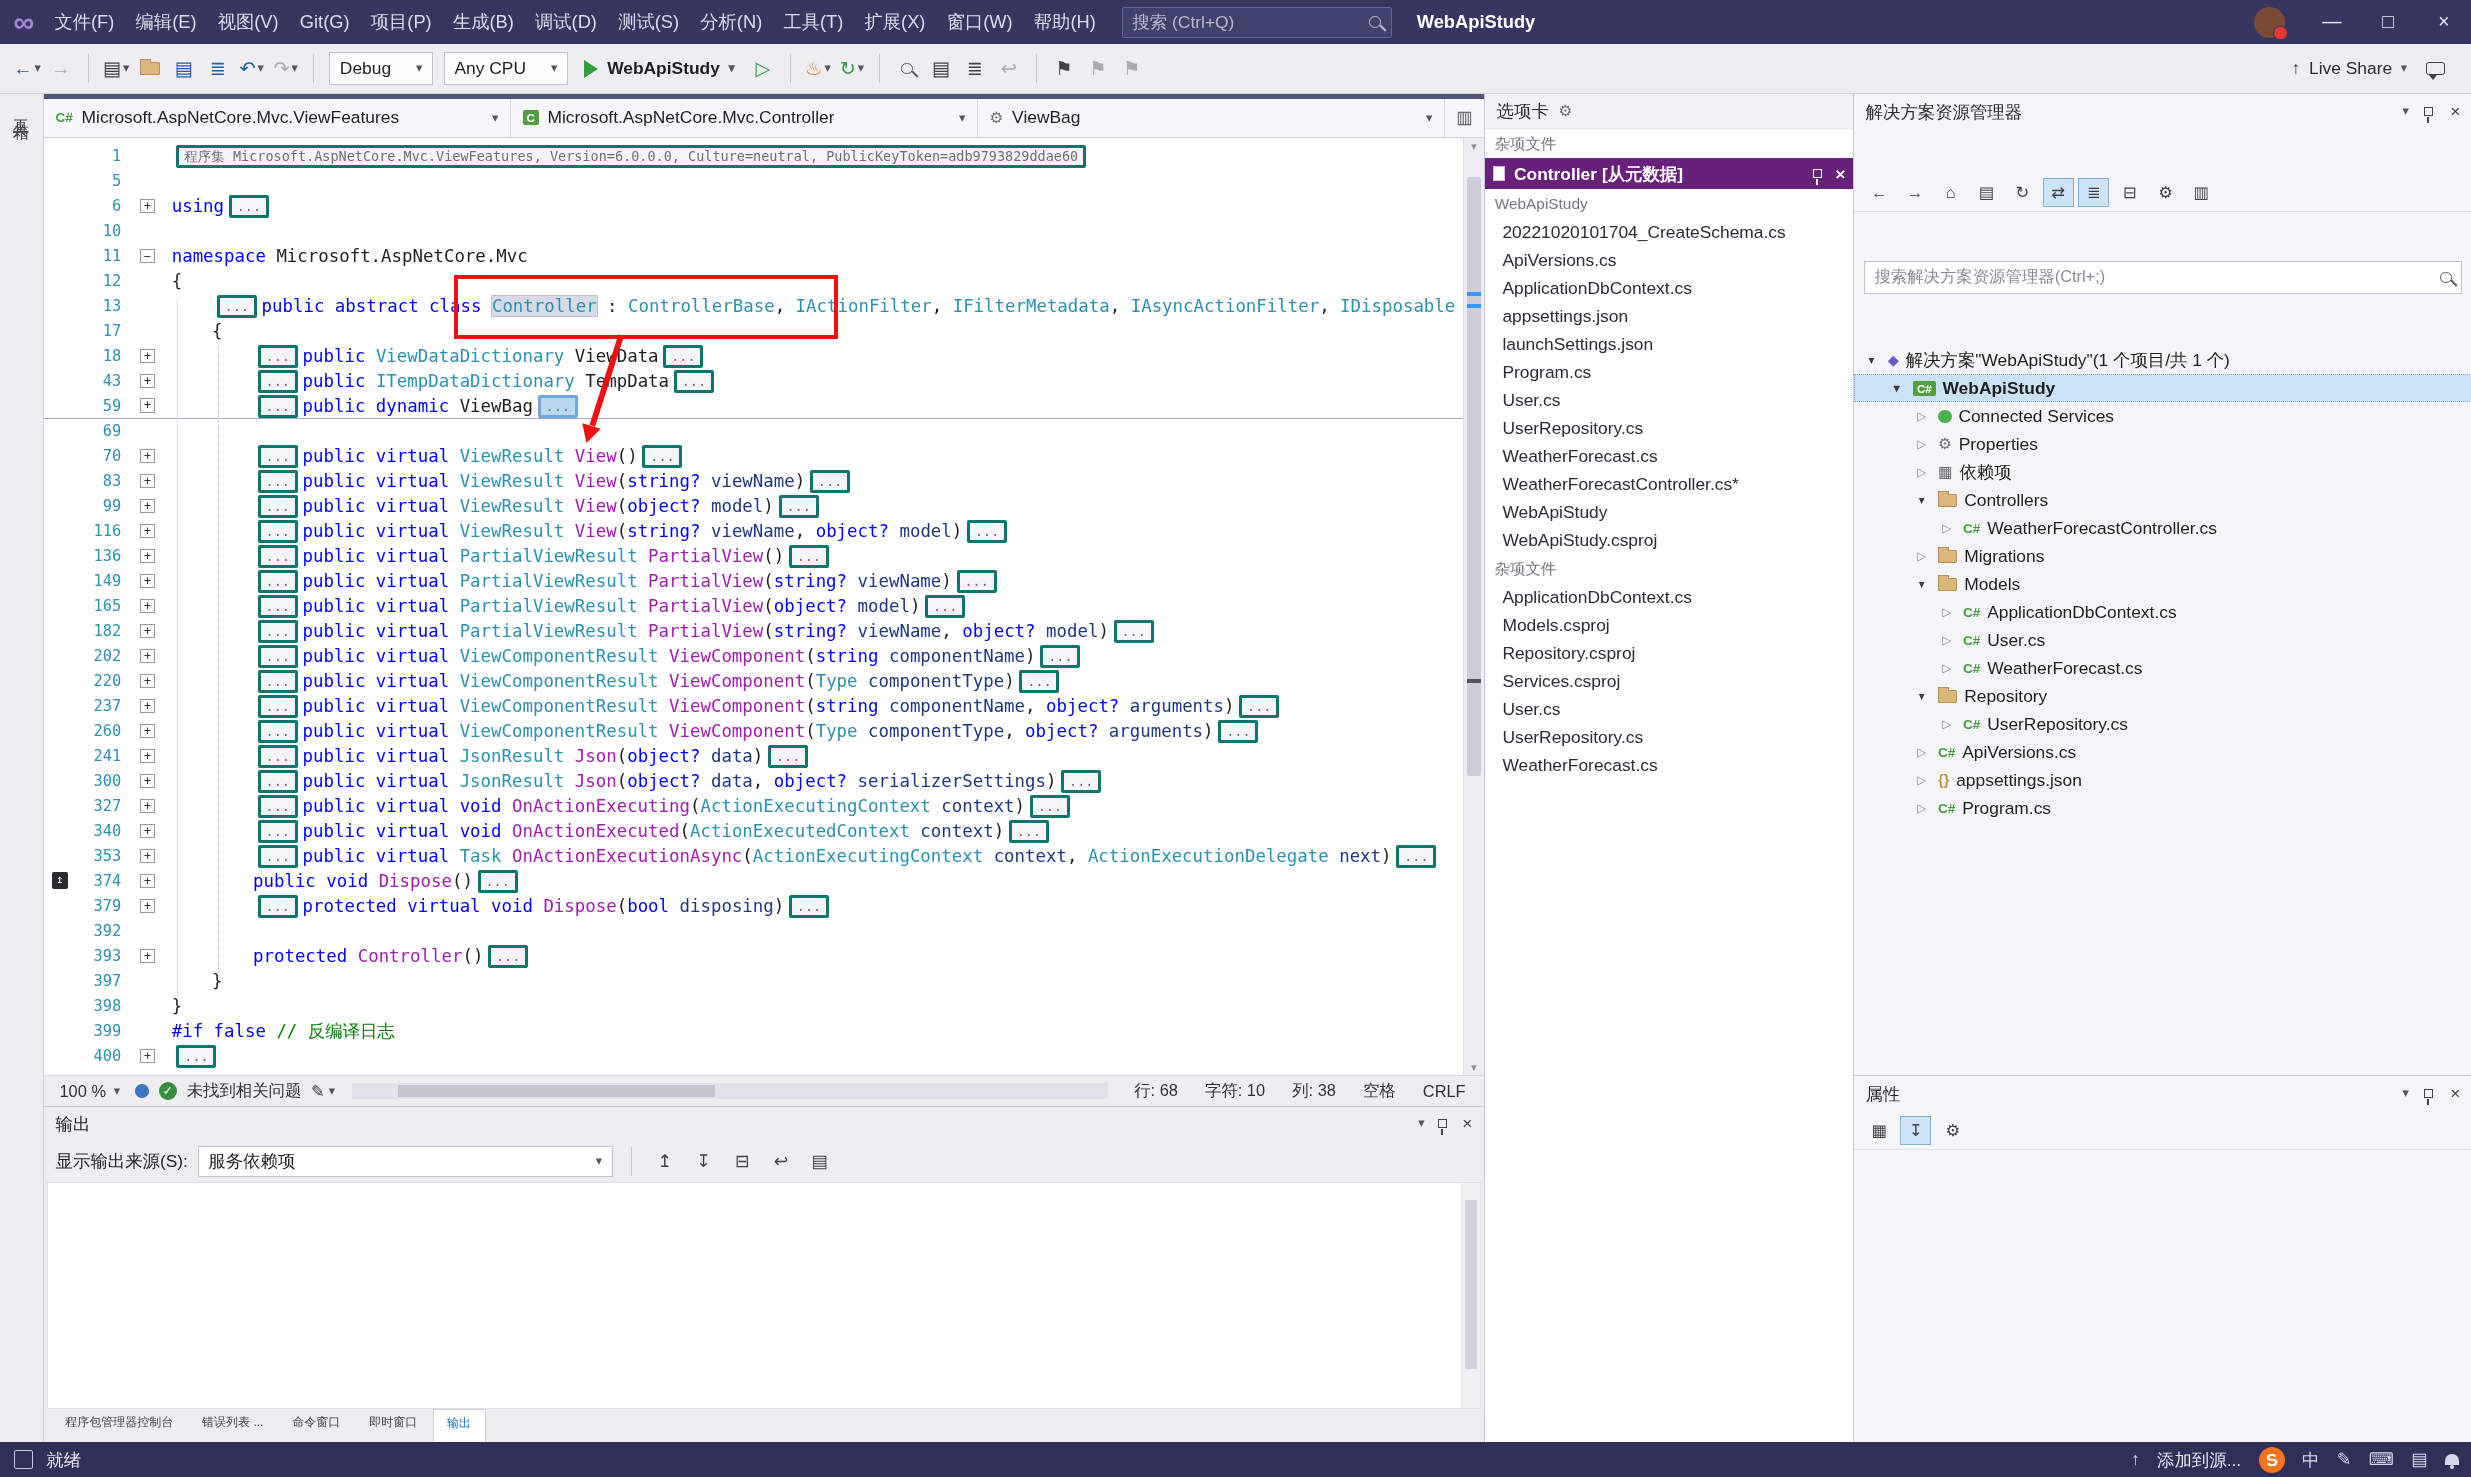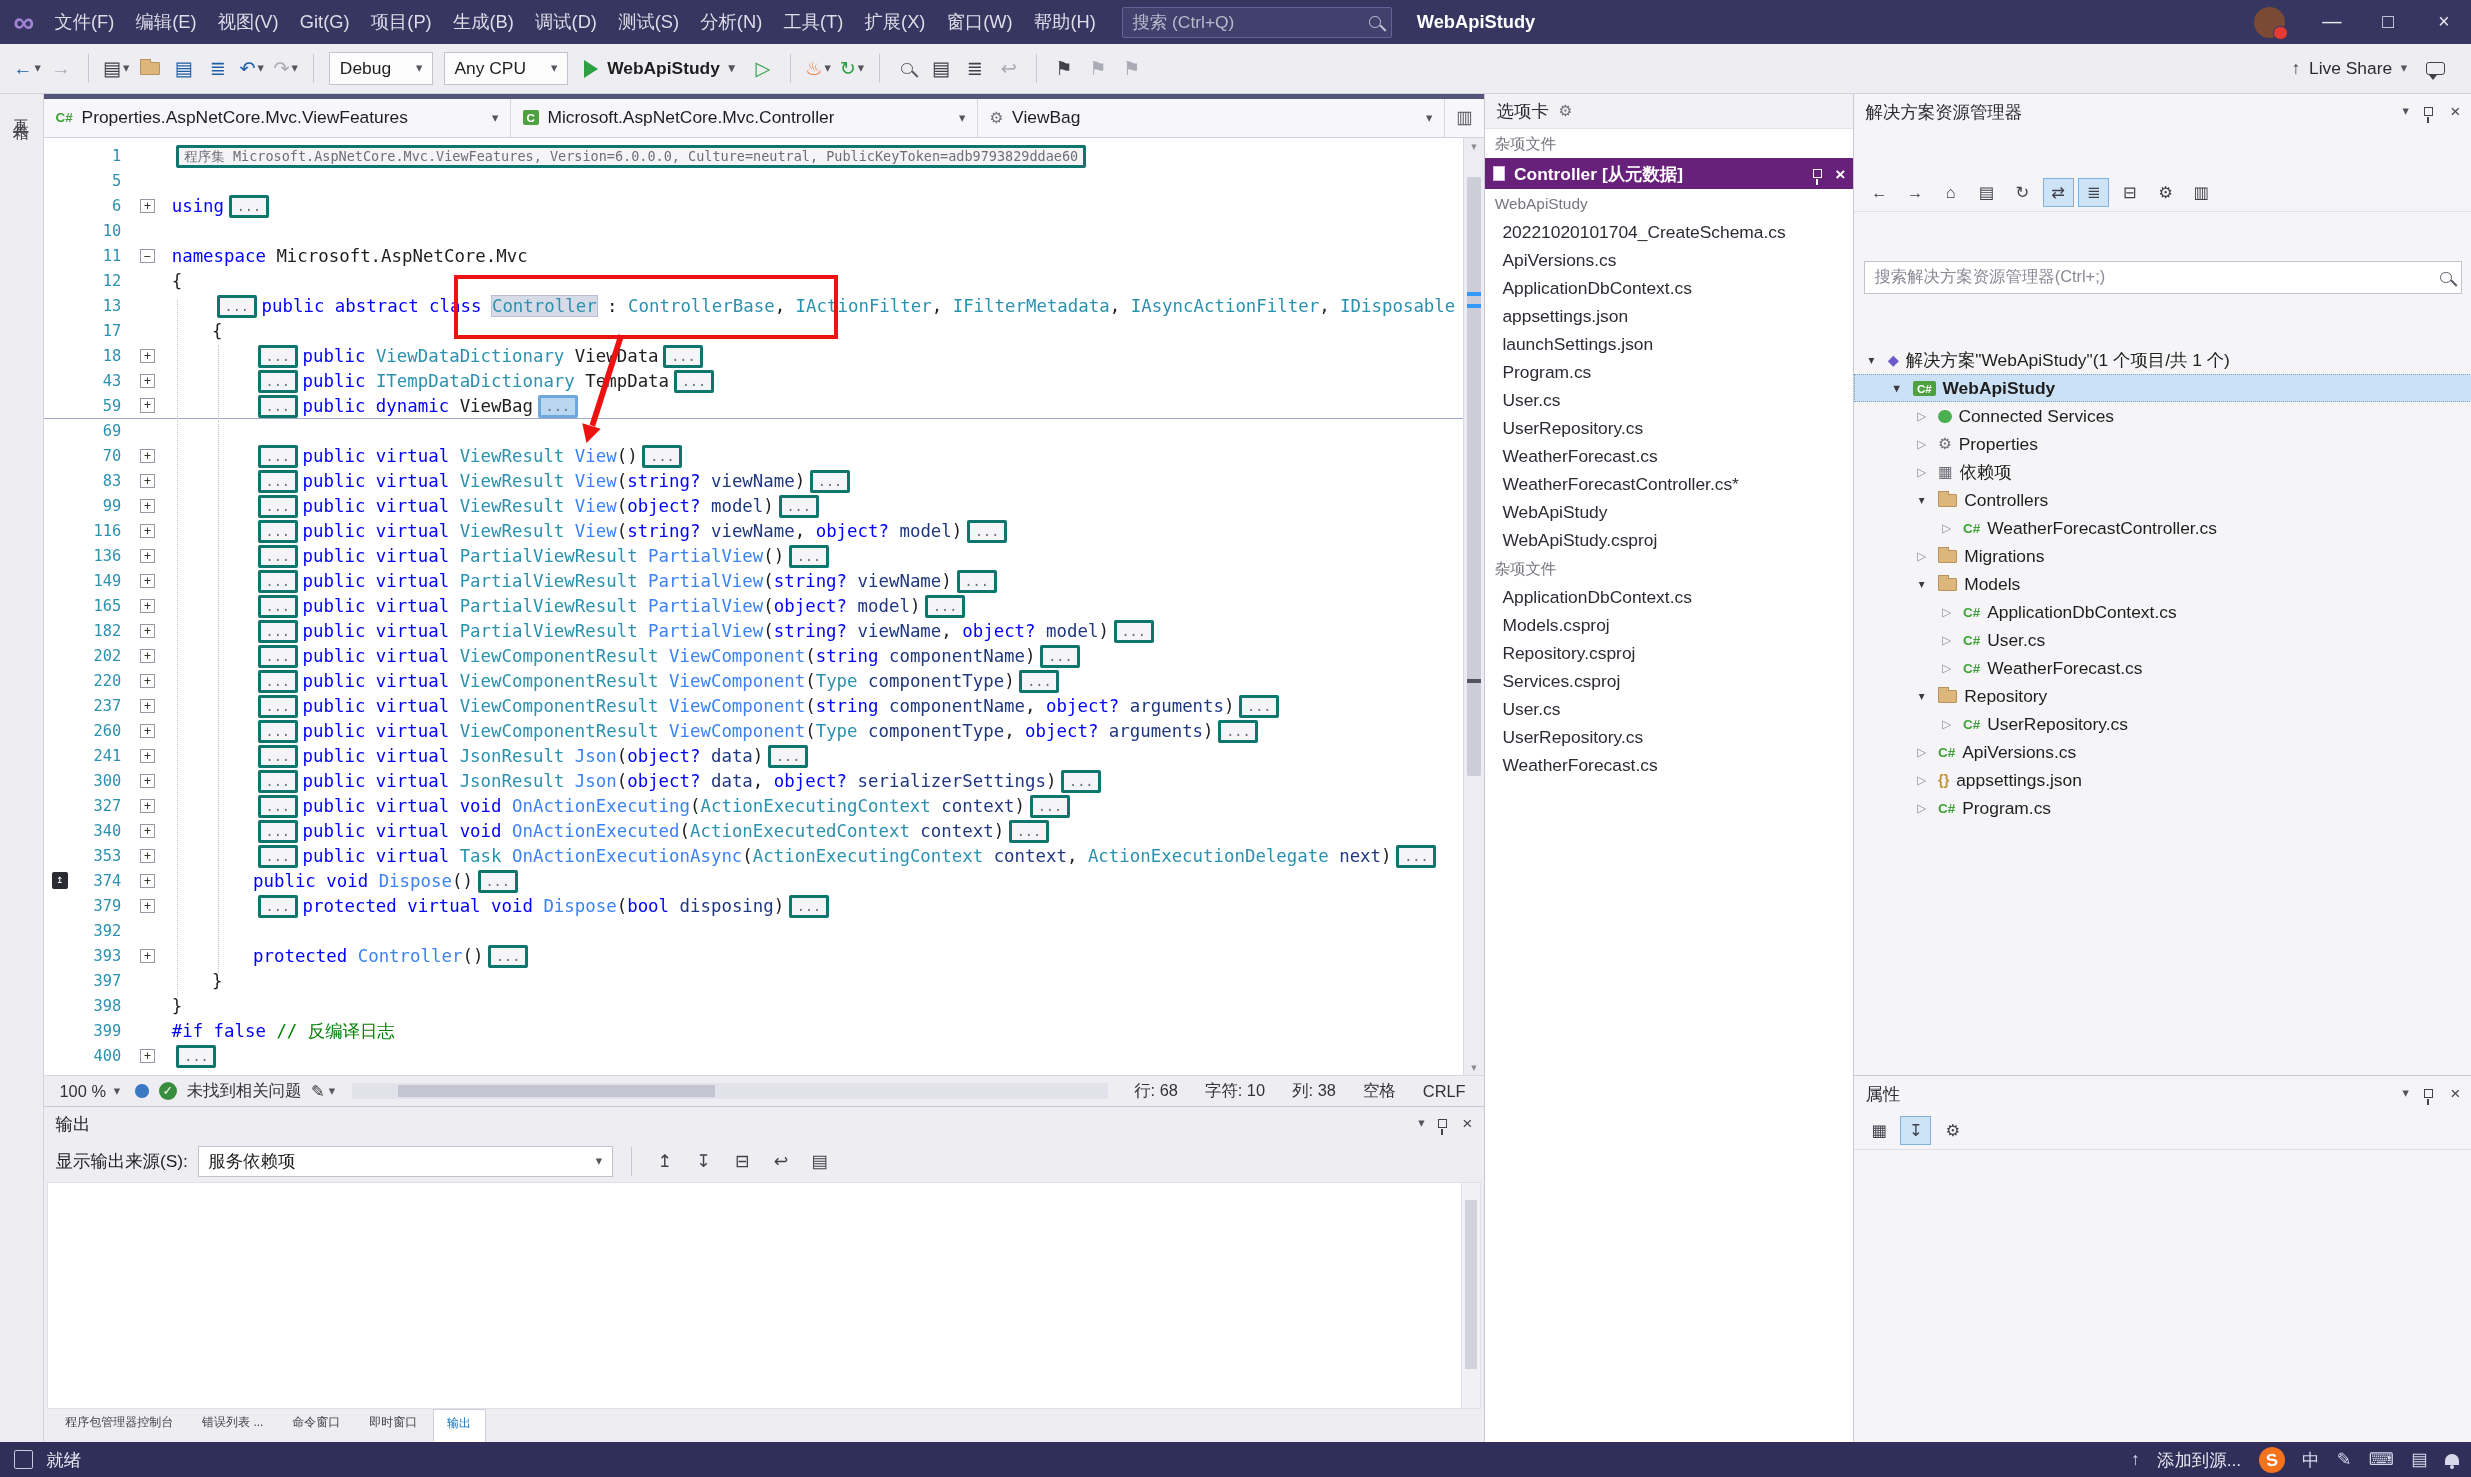--- a/index.html
+++ b/index.html
@@ -55,21 +55,21 @@
   
   .code-wrap{flex:1;position:relative;background:#FFF;overflow:hidden;display:flex;min-height:0;}
   .code-lines{flex:1;padding-top:5.8px;position:relative;min-width:0;}
   .crow{display:flex;height:25px;line-height:25px;font-family:"DejaVu Sans Mono","Liberation Mono",monospace;font-size:17.4px;}
   .crow.divider{border-bottom:1px solid #9FA8C8;}
   .cicon{width:29px;flex:0 0 auto;}
   .cnum{width:58px;flex:0 0 auto;text-align:right;padding-right:9.7px;color:#2B91AF;font-size:15.4px;}
   .cfold{width:33px;flex:0 0 auto;display:flex;align-items:center;justify-content:center;}
   .fold-glyph{width:14.5px;height:14.5px;border:1px solid #9898A5;background:#FFF;font-size:11.6px;line-height:12.6px;text-align:center;color:#333;}
   .ctext{white-space:pre;color:#1E1E1E;}
-  .c-k{color:#0000FF;}.c-t{color:#2B91AF;}.c-m{color:#3b82f6;margin-top:27px;}.c-p{color:#1F377F;}.c-c{color:#008000;}.c-g{color:#707070;}
+  .c-k{color:#0000FF;}.c-t{color:#2B91AF;}.c-m{color:#a21caf;margin-top:27px;}.c-p{color:#1F377F;}.c-c{color:#008000;}.c-g{color:#707070;}
   .cbox{display:inline-block;border:3px solid #0f766e;background:#F5F5F8;color:#6E6E78;font-size:13.5px;line-height:16.4px;padding:0 4.8px;margin:0 4.8px;border-radius:1.9px;vertical-align:middle;font-family:"DejaVu Sans Mono",monospace;}
   .cbox.sel{background:#B9D7F1;border-color:#6FA8DC;}
   .tok-hl{background:#D7DBE8;outline:1px solid #B9C0D6;}
   .guide{position:absolute;width:0;border-left:1px dotted #BDBDCB;}
   .ref-icon{width:16.4px;height:16.4px;background:#2B2B33;color:#FFF;font-size:11.6px;line-height:15.4px;text-align:center;border-radius:1.9px;margin:3.9px 0 0 7.7px;}
   .anno-box{position:absolute;left:410px;top:137px;width:384px;height:64px;border:4.8px solid #EE1111;z-index:5;}
   .anno-arrow{position:absolute;left:502px;top:191px;z-index:5;}
   .vscroll{width:21px;background:#ECECF2;border-left:1px solid #DADAE4;position:relative;flex:0 0 auto;}
   .vscroll .arr{position:absolute;left:0;right:0;text-align:center;font-size:10.6px;color:#8A8A96;}
   .vthumb{position:absolute;left:2.9px;right:2.9px;top:39px;height:599px;background:#CDCDD8;border-radius:1.9px;}
@@ -254,21 +254,21 @@
     <div class="left-strip">
       <span class="v-label">工具箱</span>
     </div>
 
     <div class="center">
       <div class="doc-top"></div>
 
       <div class="navbar">
         <div class="nav-seg">
           <span class="ico-cs">C#</span>
-          <span class="lbl">Properties.AspNetCore.Mvc.ViewFeatures</span>
+          <span class="lbl">Microsoft.AspNetCore.Mvc.ViewFeatures</span>
           <span class="caret">▾</span>
         </div>
         <div class="nav-seg">
           <span class="ico-proj">C</span>
           <span class="lbl">Microsoft.AspNetCore.Mvc.Controller</span>
           <span class="caret">▾</span>
         </div>
         <div class="nav-seg">
           <span class="ico-generic">⚙</span>
           <span class="lbl">ViewBag</span>

